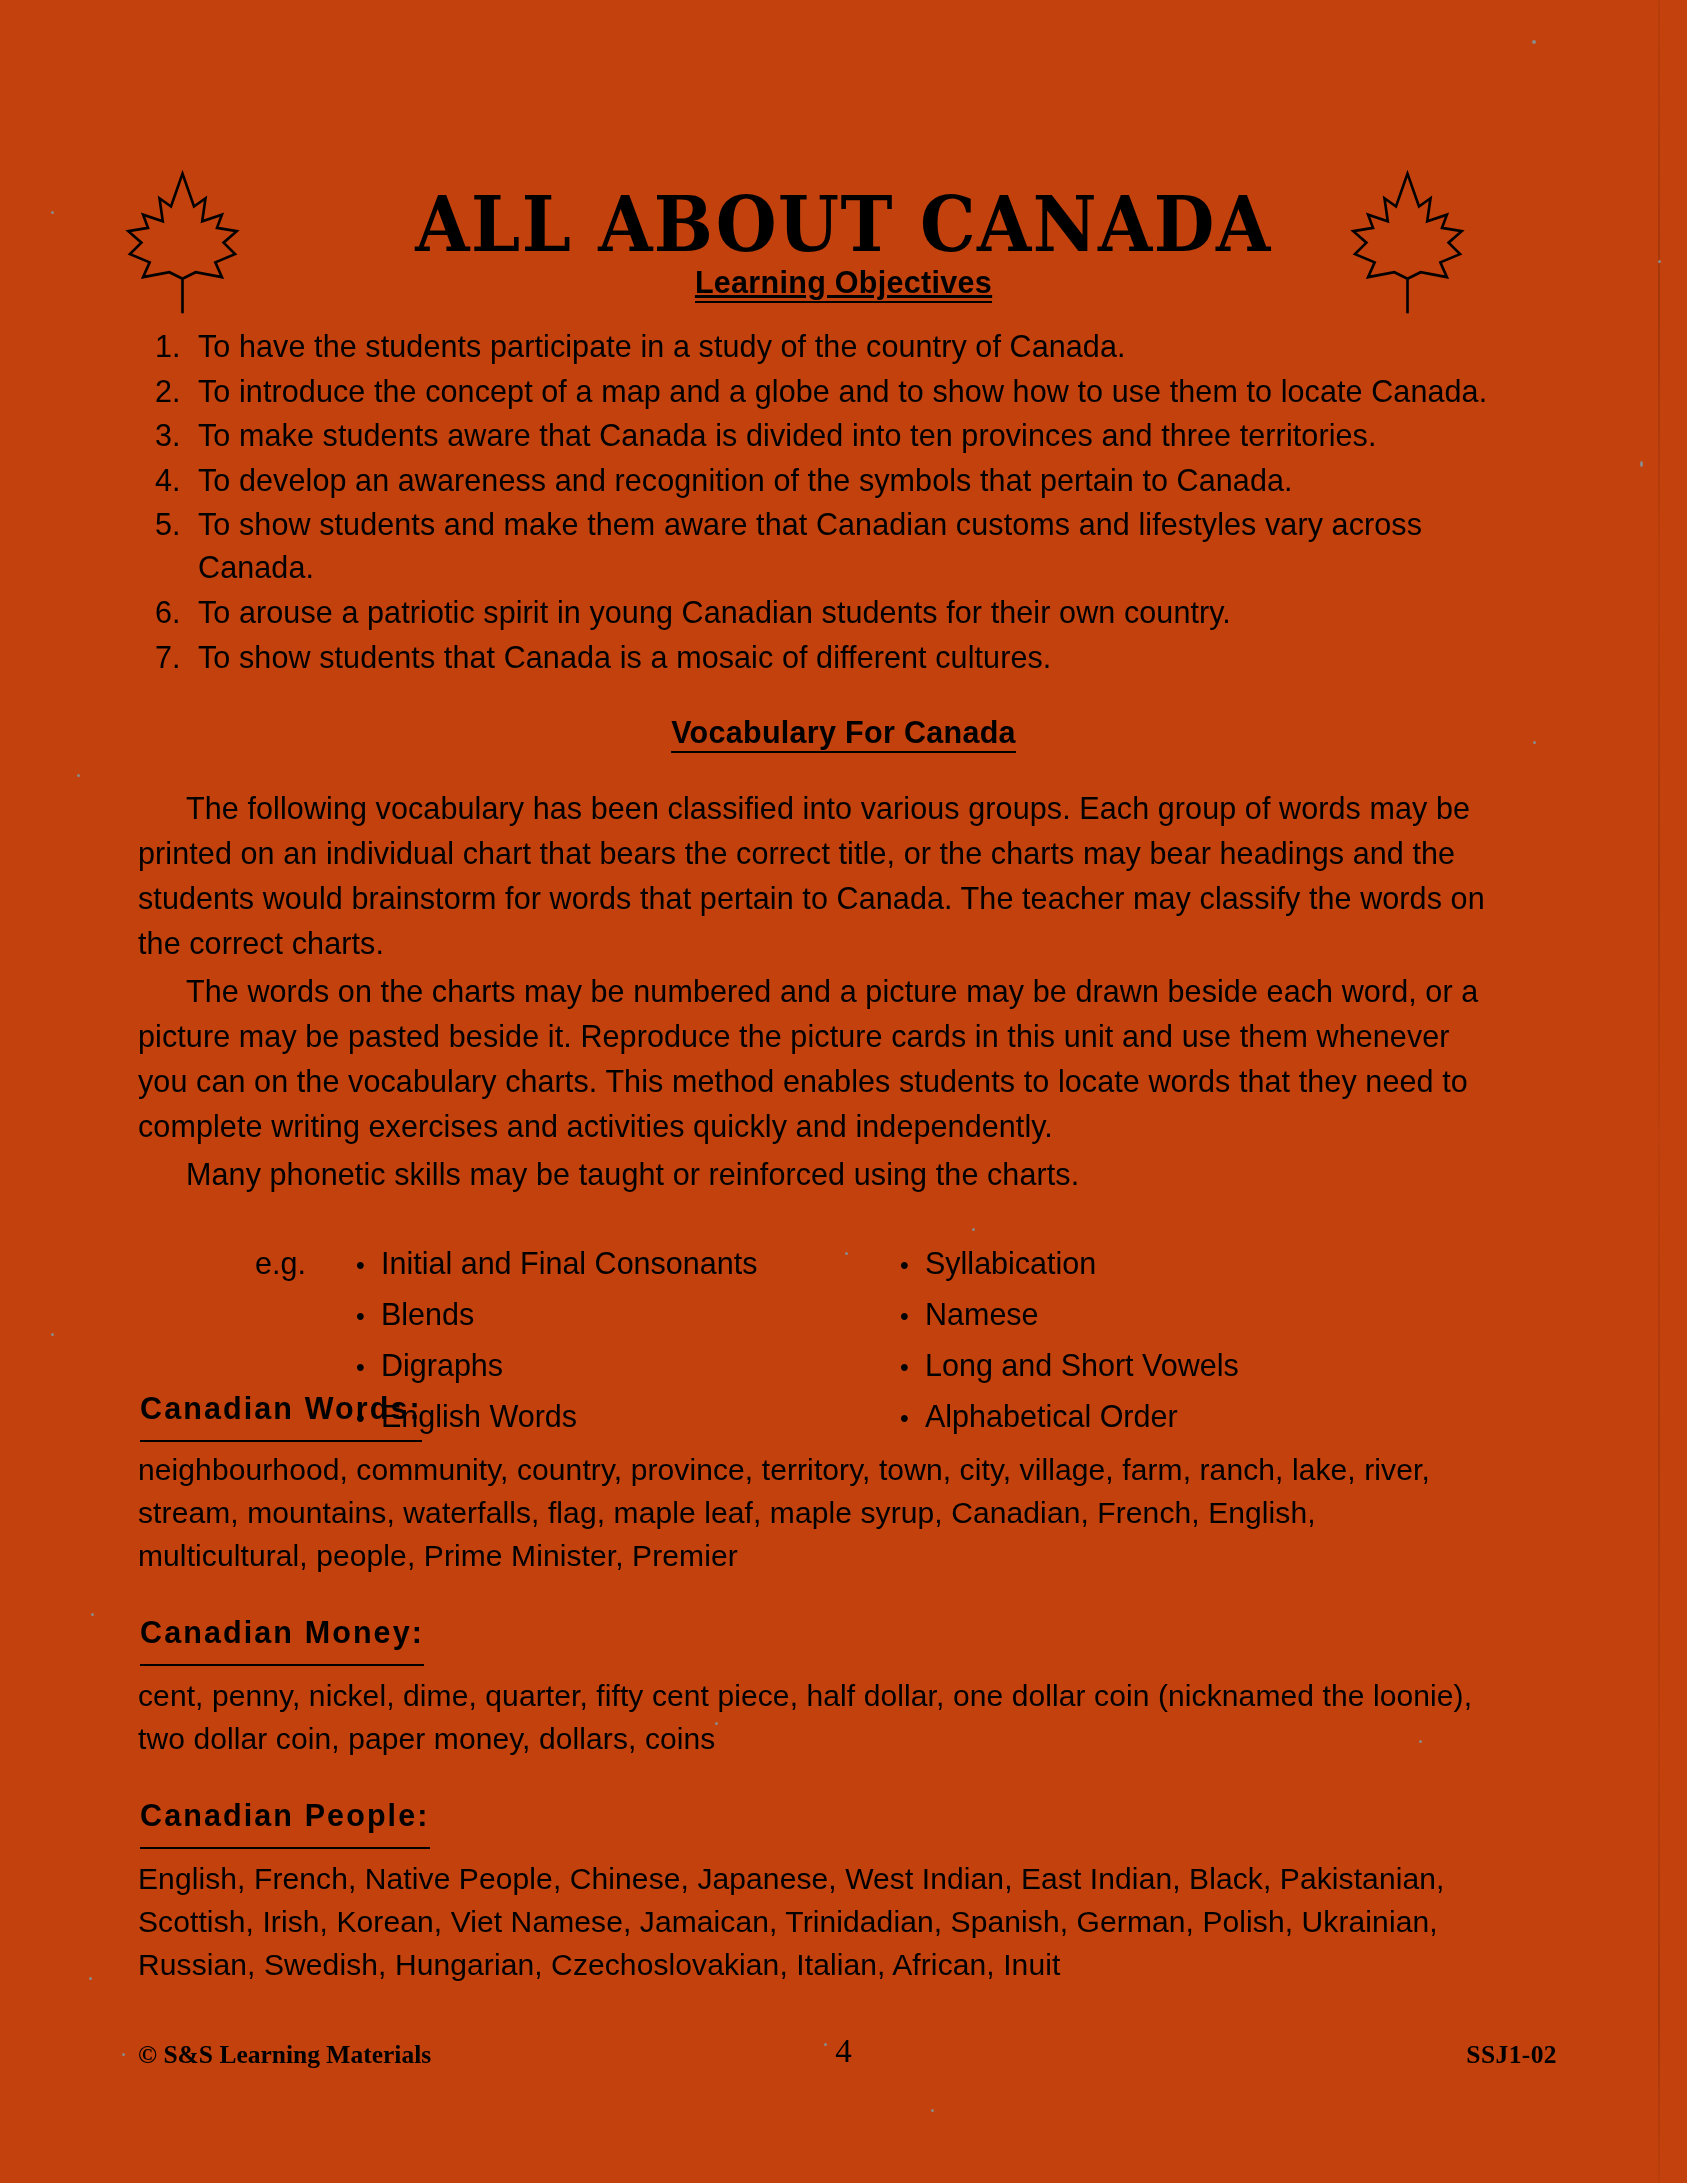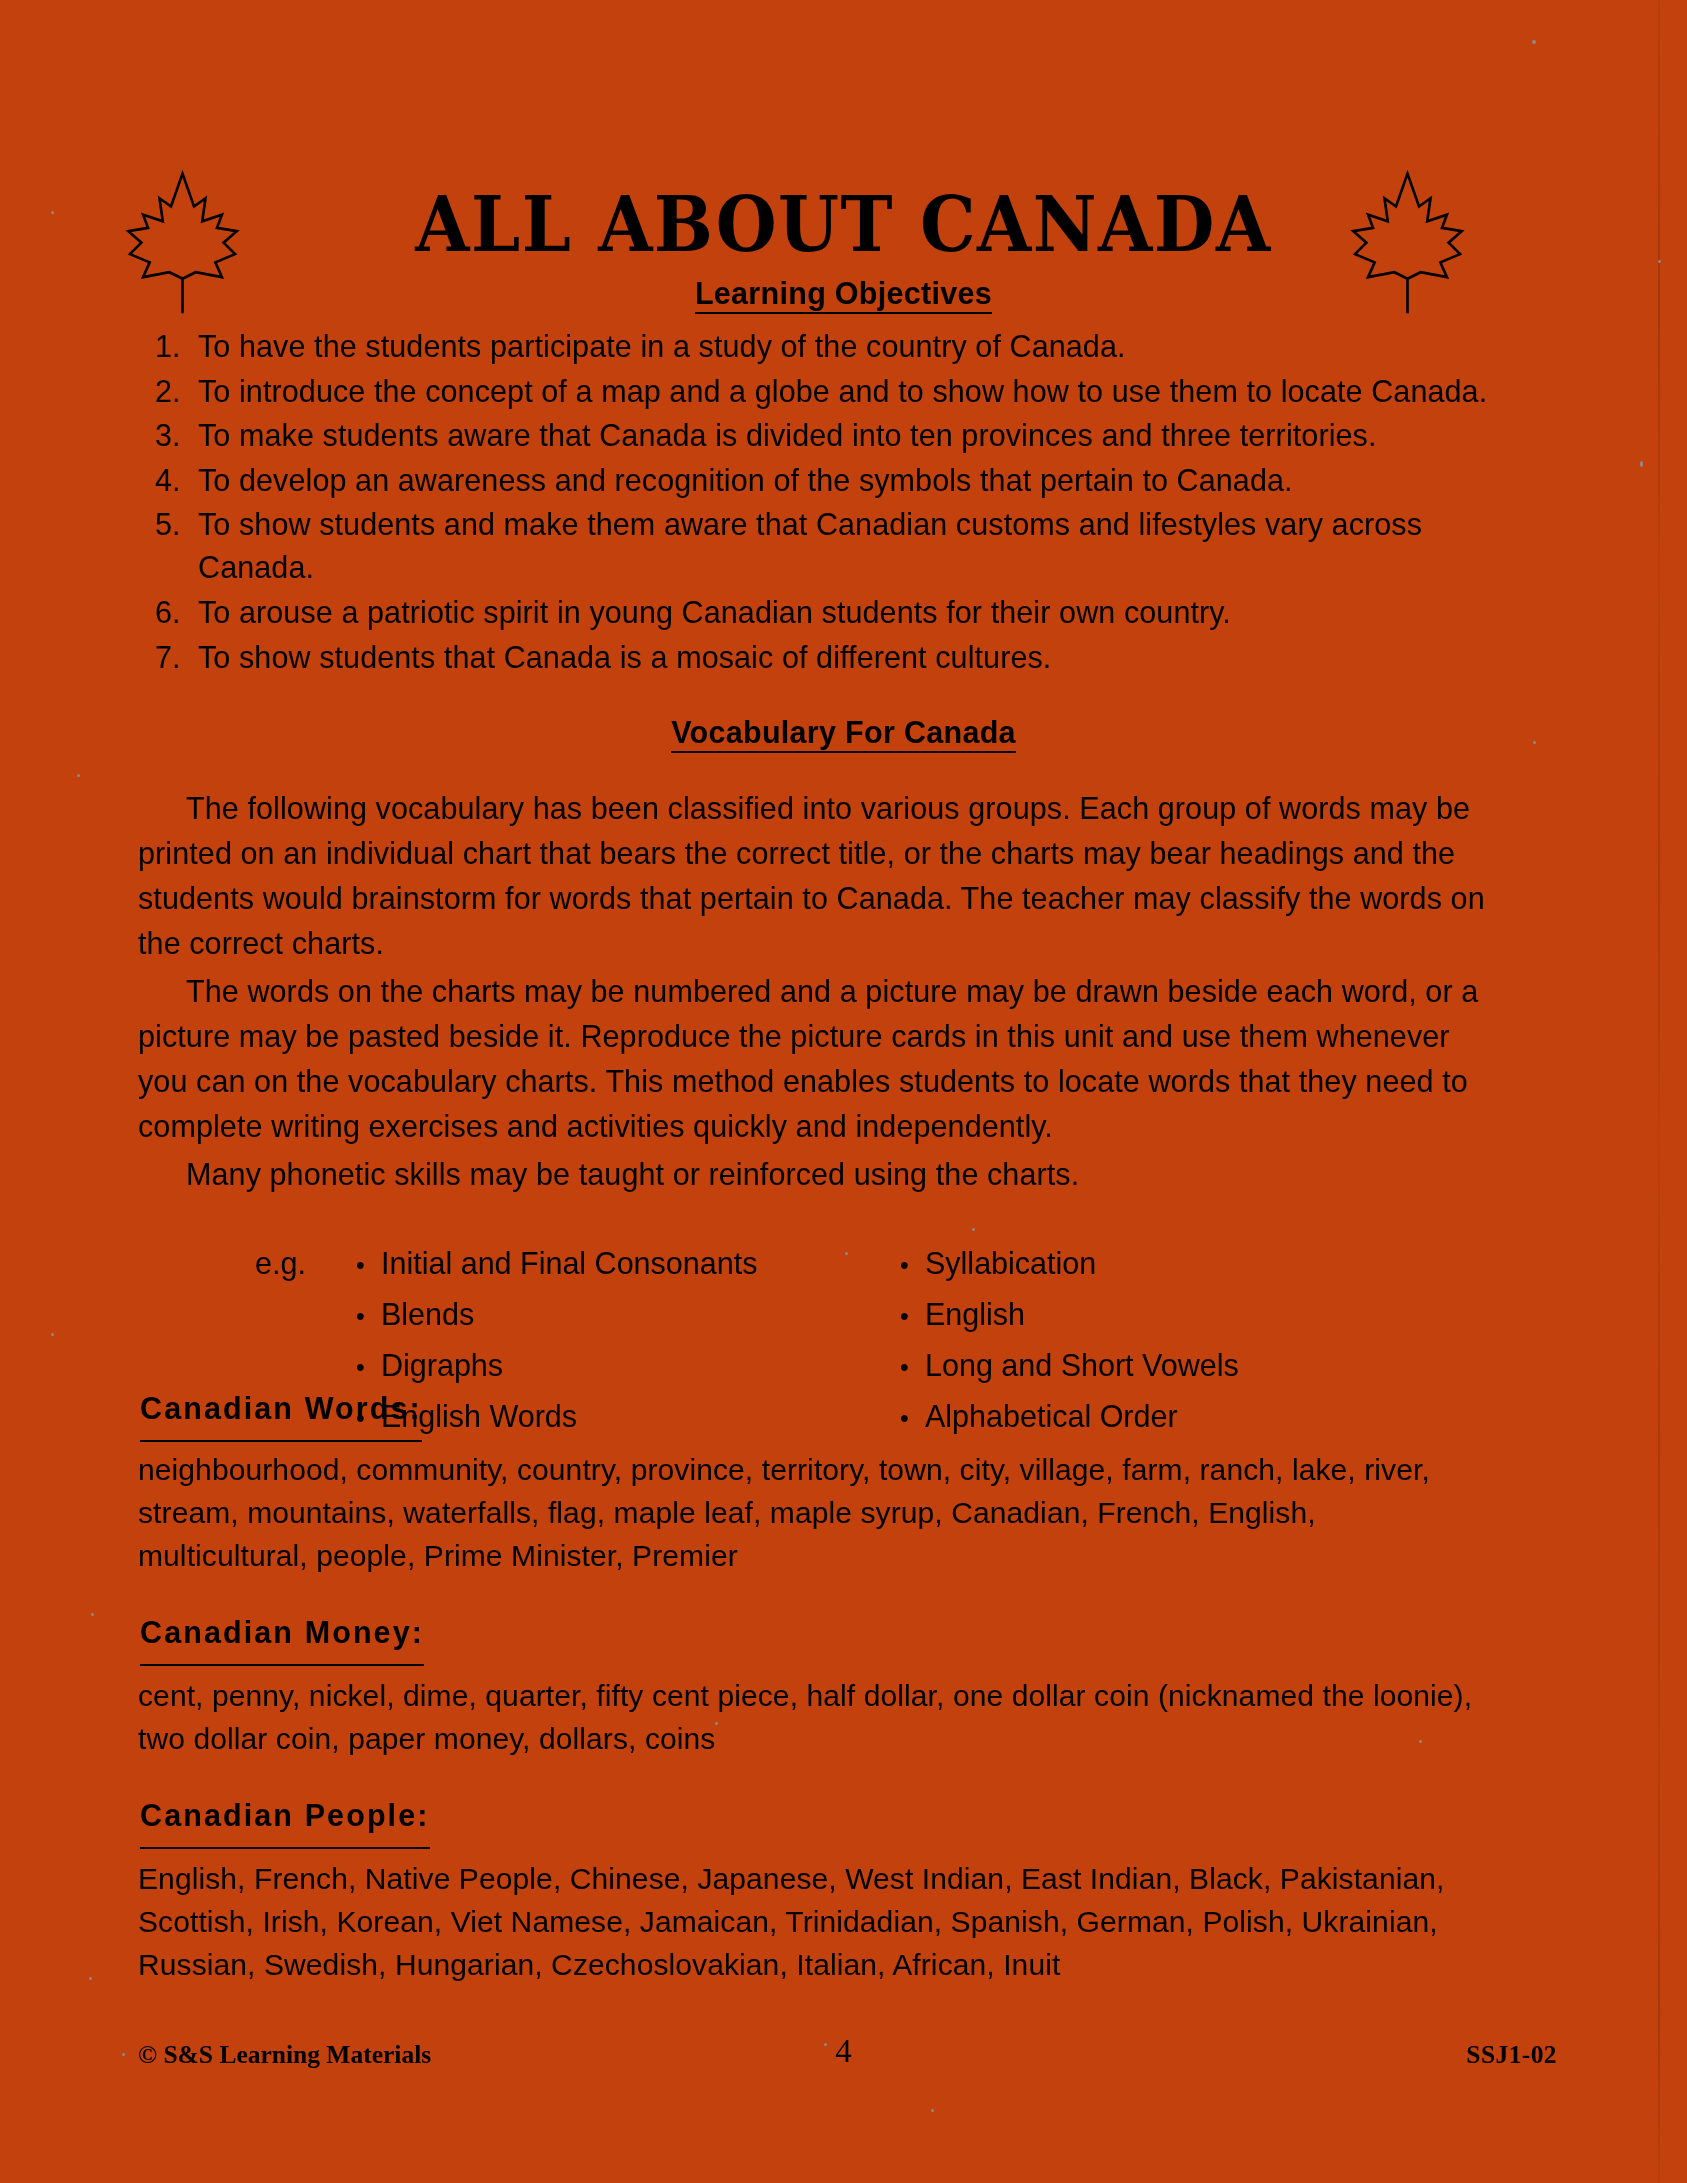--- a/index.html
+++ b/index.html
@@ -236,21 +236,21 @@
     <svg class="leaf leaf-right" width="115" height="148" viewBox="0 0 140 180">
       <path d="M70 8 L84 48 L98 38 L94 66 L118 58 L112 74 L136 78 L120 92 L134 106
                L110 116 L118 134 L86 128 L70 136 L54 128 L22 134 L30 116 L6 106
                L20 92 L4 78 L28 74 L22 58 L46 66 L42 38 L56 48 Z" fill="none" stroke="#000" stroke-width="3.2" stroke-linejoin="miter"></path>
       <path d="M70 136 L70 178" fill="none" stroke="#000" stroke-width="3.2"></path>
     </svg>
 
     <div class="doc-title">ALL ABOUT CANADA</div>
   </div>
 
-  <div class="section-heading" style="top:276px;">
+  <div class="section-heading" style="top:265px;text-decoration:underline;">
     <span>Learning Objectives</span>
   </div>
 
   <div class="numbered-list" style="top:325px;">
     <div class="num-item">
       <div class="num-marker">1.</div>
       <div class="num-text">To have the students participate in a study of the country of Canada.</div>
     </div>
     <div class="num-item">
       <div class="num-marker">2.</div>
@@ -309,21 +309,21 @@
           <span>English Words</span>
         </div>
       </div>
       <div class="eg-col right">
         <div class="eg-bullet">
           <span class="dot">•</span>
           <span>Syllabication</span>
         </div>
         <div class="eg-bullet">
           <span class="dot">•</span>
-          <span>English</span>
+          <span>Namese</span>
         </div>
         <div class="eg-bullet">
           <span class="dot">•</span>
           <span>Long and Short Vowels</span>
         </div>
         <div class="eg-bullet">
           <span class="dot">•</span>
           <span>Alphabetical Order</span>
         </div>
       </div>

